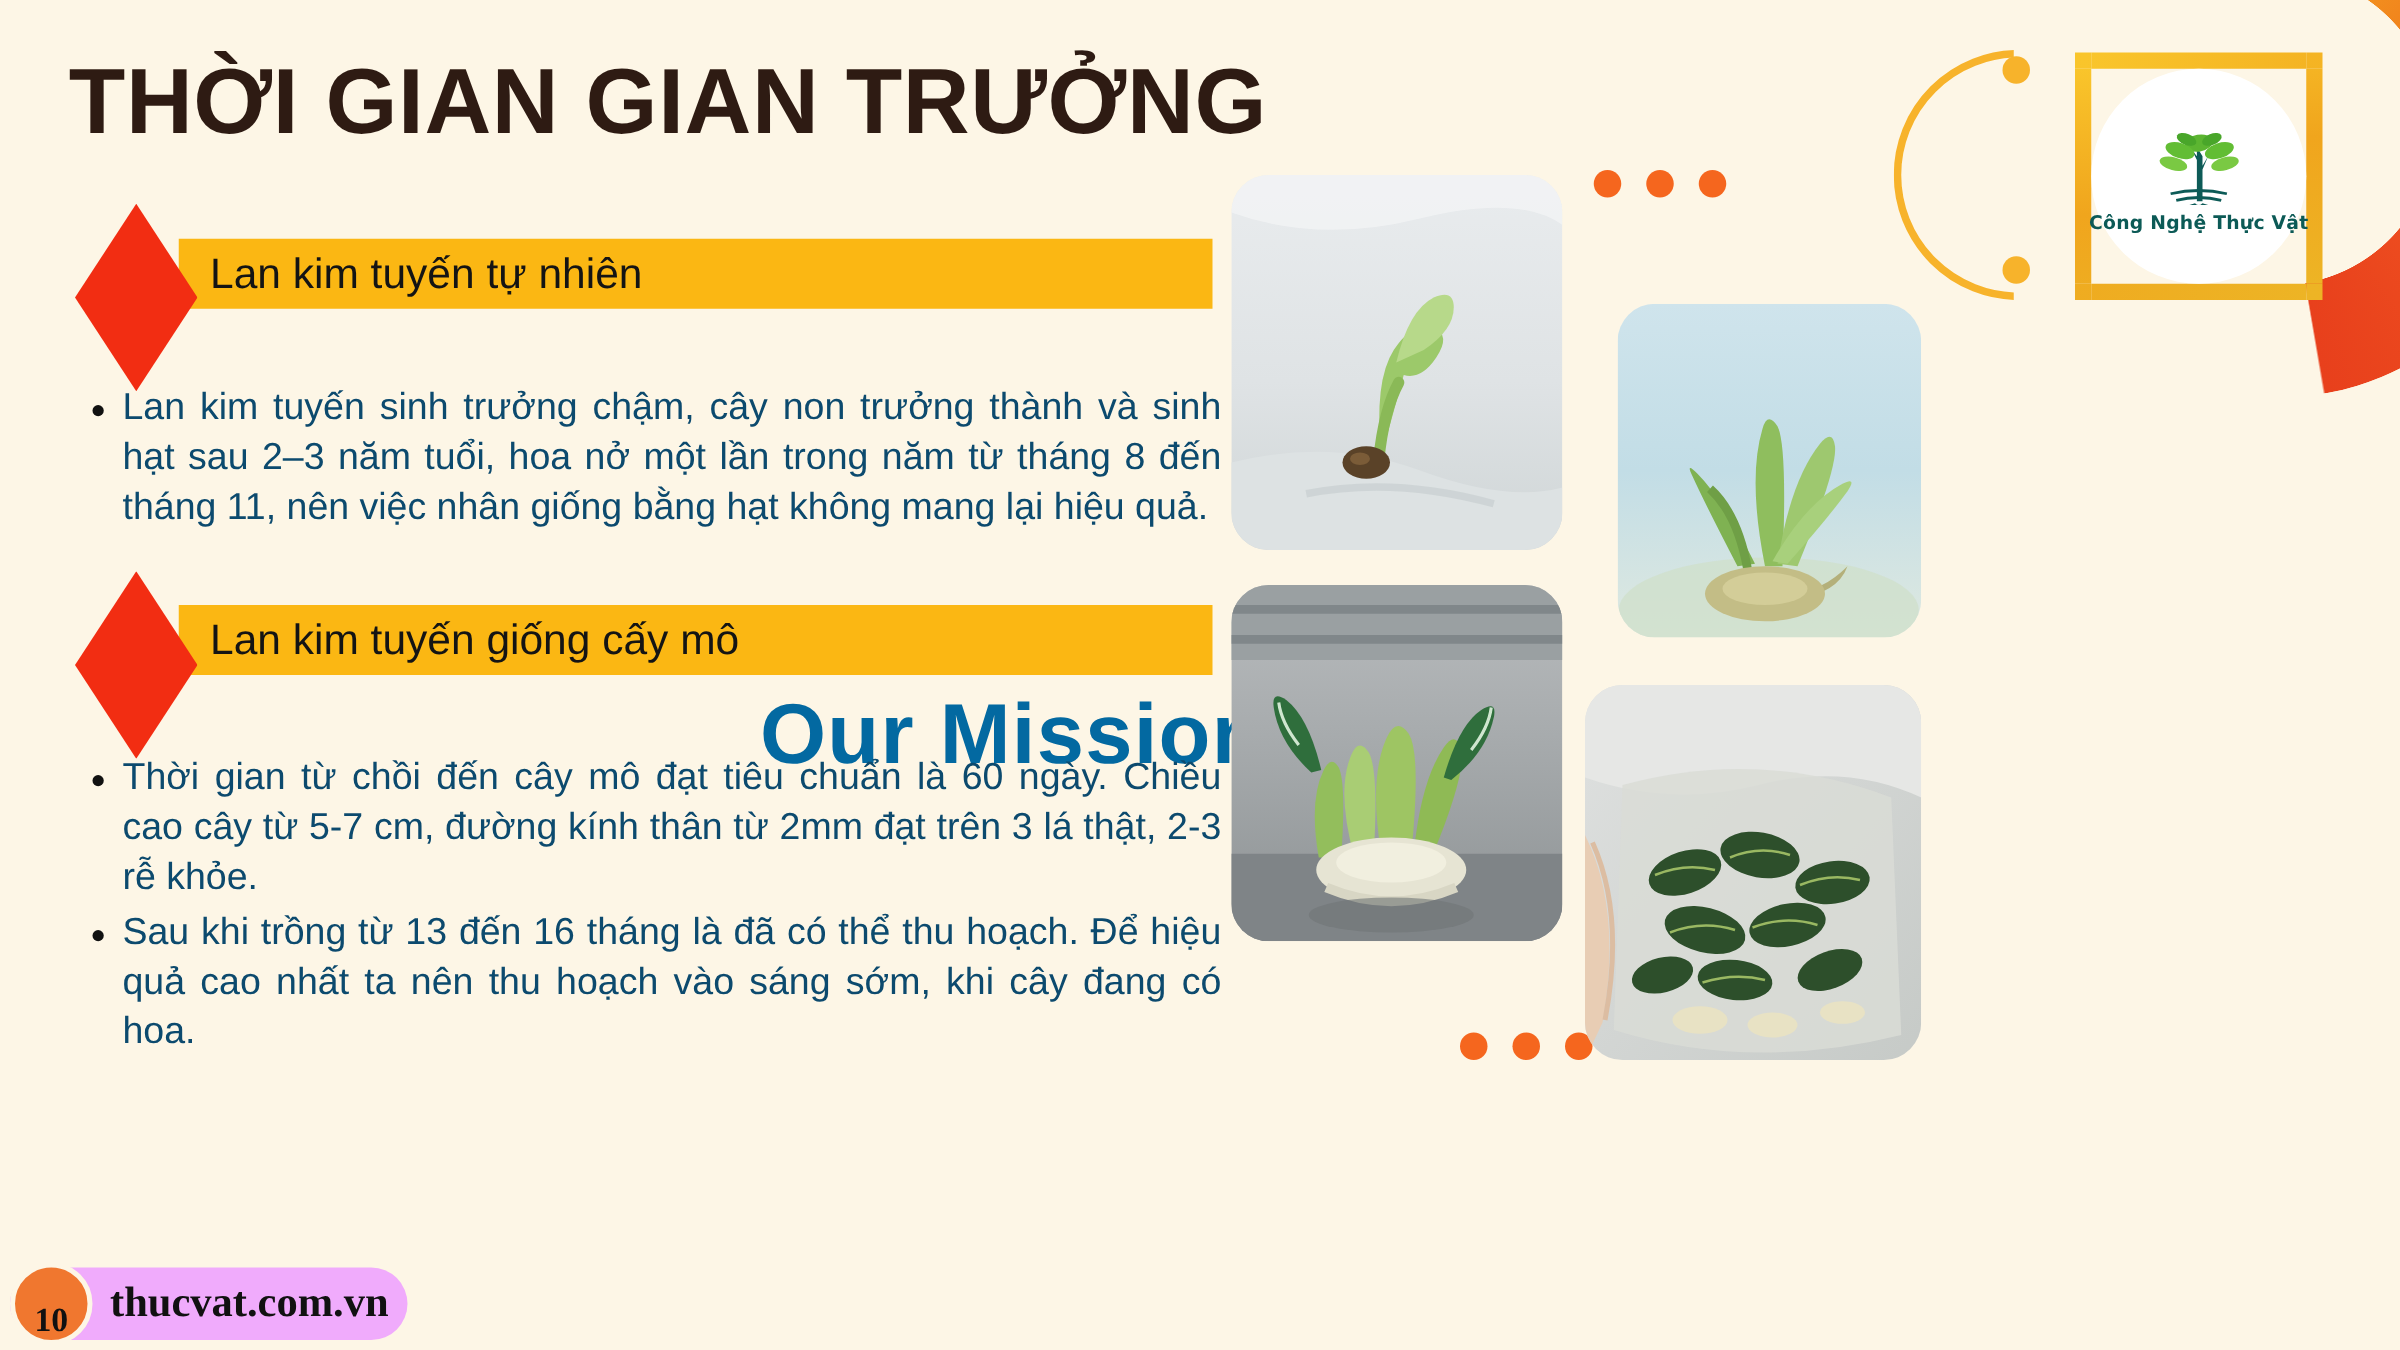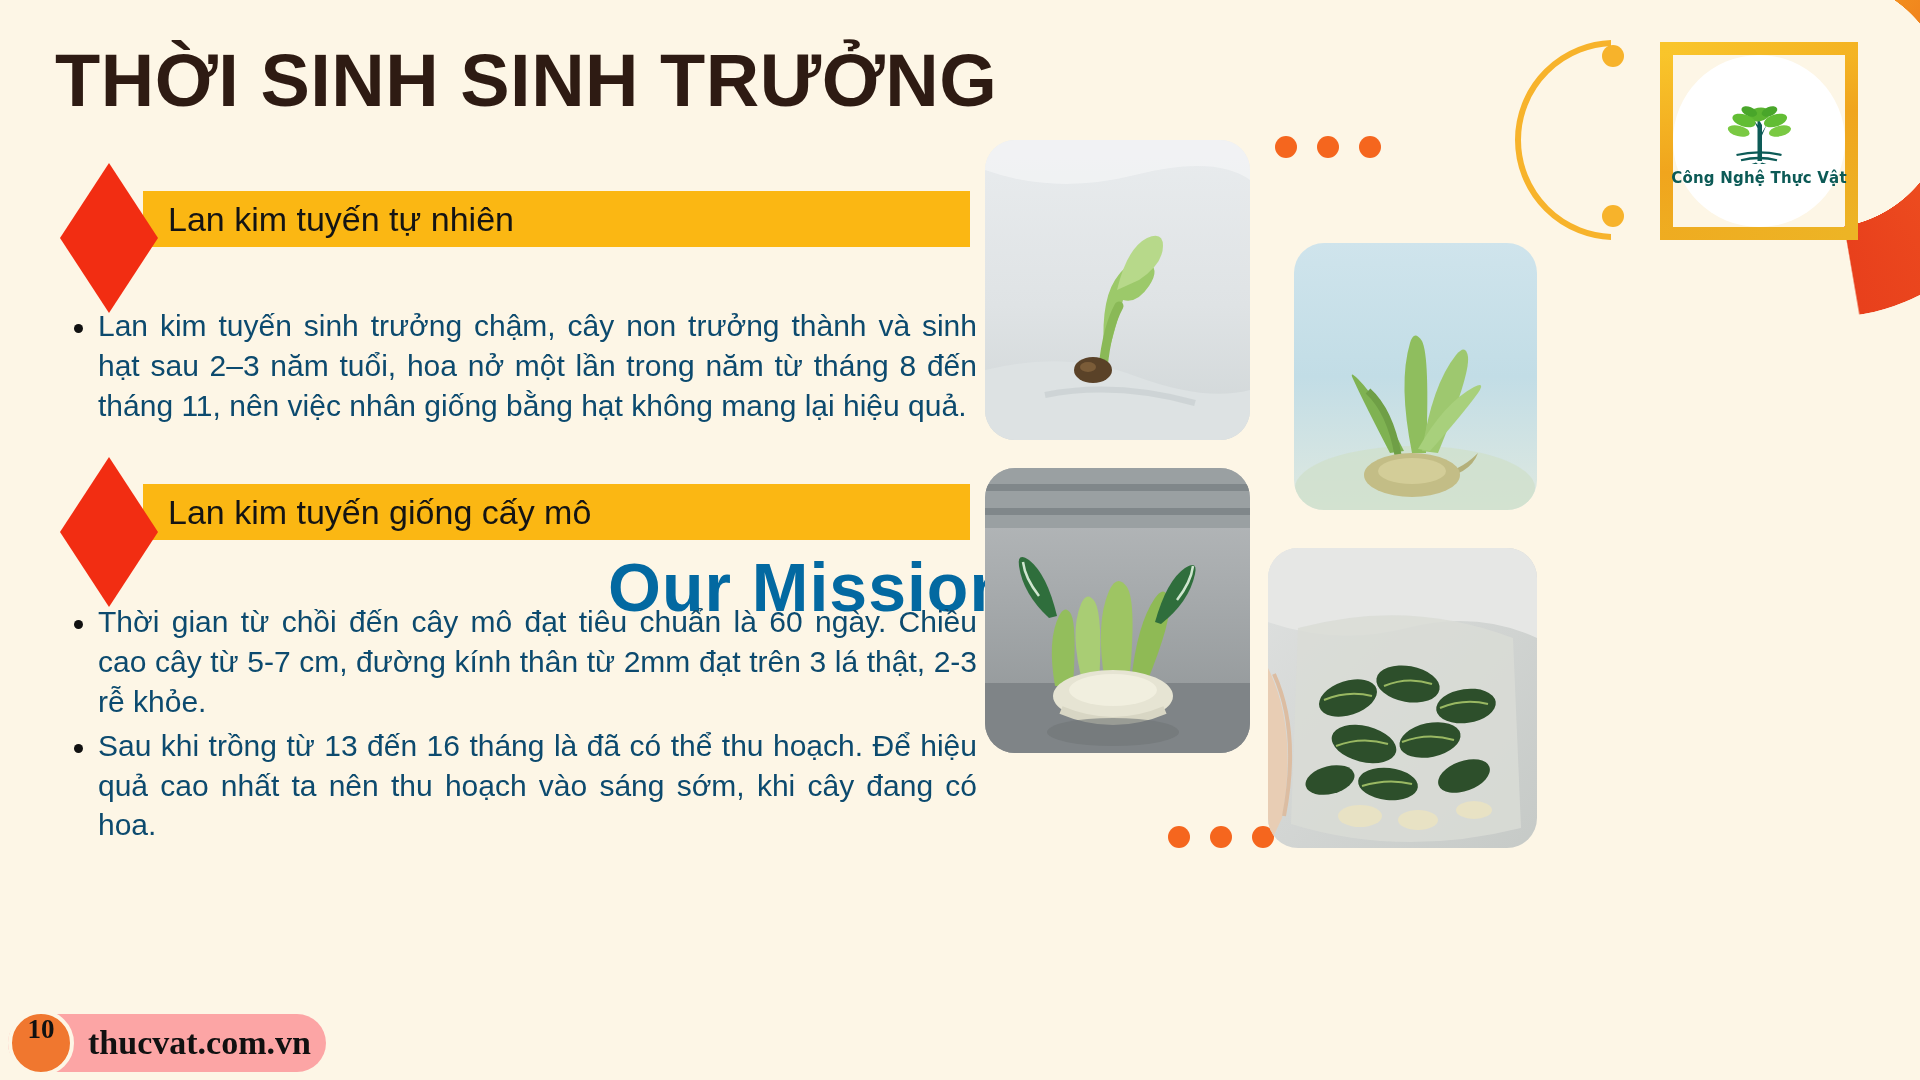--- a/index.html
+++ b/index.html
@@ -117,28 +117,28 @@
   .p1{ left:985px; top:140px; width:265px; height:300px; }
   .p2{ left:1294px; top:243px; width:243px; height:267px; }
   .p3{ left:985px; top:468px; width:265px; height:285px; }
   .p4{ left:1268px; top:548px; width:269px; height:300px; }
   .photo svg{ width:100%; height:100%; display:block; }
 
   
   .footer-pill{
     position:absolute; left:8px; top:1014px;
     height:58px; width:318px; border-radius:29px;
-    background:#fca5a5;
+    background:#f0abfc;
     display:flex; align-items:center;
   }
   .footer-num-ring{
     position:absolute; left:8px; top:1010px;
     width:66px; height:66px; border-radius:50%;
     border:4px solid #fdf6e6; background:#f0772f;
-    display:flex;align-items:flex-start;justify-content:center;
+    display:flex;align-items:flex-end;justify-content:center;
   }
   .footer-num{
     font-family:"Liberation Serif", serif;
     font-size:27px; font-weight:700; color:#111;
   }
   .footer-site{
     font-family:"Liberation Serif", serif;
     font-size:34px; font-weight:700; color:#111;
     margin-left:80px; white-space:nowrap;
   }
@@ -176,21 +176,21 @@
     <span></span>
     <span></span>
     <span></span>
   </div>
   <div class="dots-row dots-bottom">
     <span></span>
     <span></span>
     <span></span>
   </div>
 
-  <div class="title">THỜI SINH SINH TRƯỞNG</div>
+  <div class="title">THỜI GIAN GIAN TRƯỞNG</div>
 
   <div class="watermark">Our Mission</div>
 
   <div class="banner banner-1">
     <div class="banner-label">Lan kim tuyến tự nhiên</div>
   </div>
   <div class="diamond diamond-1"></div>
 
   <div class="body-block blk1">
     <ul>

